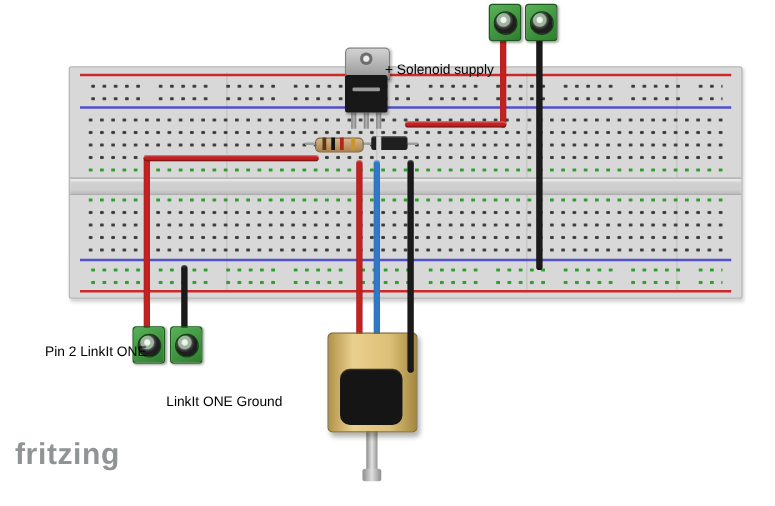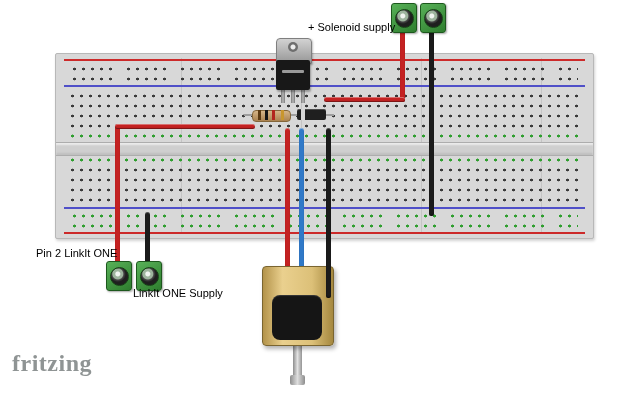--- a/index.html
+++ b/index.html
@@ -102,25 +102,25 @@
   .sol-plunger{
     left:293px;top:343px;width:9px;height:34px;z-index:3;
     background:linear-gradient(90deg,#8d8d8d,#e2e2e2,#949494);
   }
   .sol-tip{
     left:290px;top:375px;width:15px;height:10px;z-index:3;border-radius:2px;
     background:linear-gradient(90deg,#8d8d8d,#dedede,#8d8d8d);
   }
   
   .label{
-    position:absolute;font-size:11px;color:#000;white-space:nowrap;z-index:7;
+    position:absolute;font-size:11px;color:#000;white-space:nowrap;z-index:7;margin-top:29px;
   }
   .logo{
     position:absolute;left:12px;top:350px;z-index:7;
-    font-family:Liberation Serif, serif;font-weight:700;font-size:24px;color:#8f9494;
+    font-family:Liberation Sans, sans-serif;font-weight:700;font-size:24px;color:#8f9494;
     letter-spacing:.5px;
   }
 </style>
 </head>
 <body>
 
 <div id="canvas">
 
   <div class="abs board">
     <div class="abs seam" style="left:125px;"></div>
@@ -189,16 +189,16 @@
     </div>
   <div class="abs terminal" style="left:106px;top:261px;">
       <div class="screw"></div>
     </div>
   <div class="abs terminal" style="left:136px;top:261px;">
       <div class="screw"></div>
     </div>
 
   <div class="label" style="left:308px;top:21px;">+ Solenoid supply</div>
   <div class="label" style="left:36px;top:247px;">Pin 2 LinkIt ONE</div>
-  <div class="label" style="left:133px;top:287px;">LinkIt ONE Supply</div>
+  <div class="label" style="left:133px;top:287px;">LinkIt ONE Ground</div>
 
   <div class="logo">fritzing</div>
 </div>
 
 </body></html>

